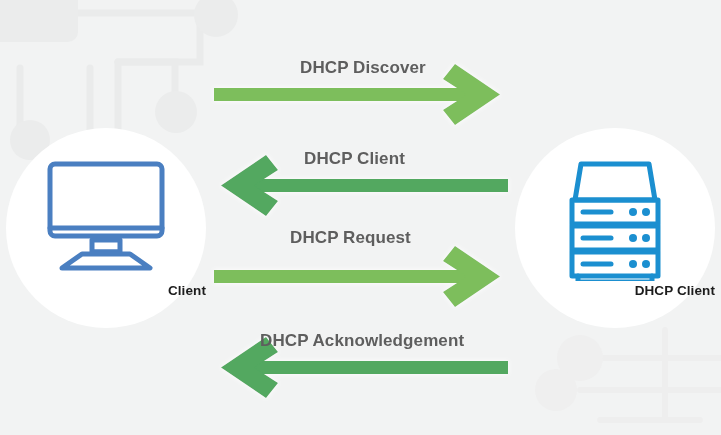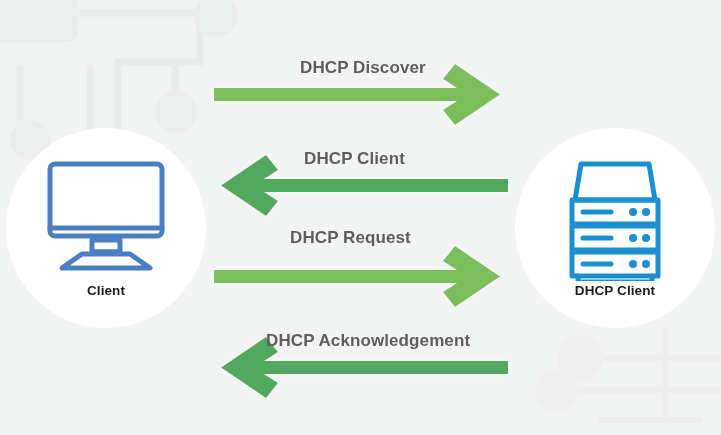--- a/index.html
+++ b/index.html
@@ -43,41 +43,41 @@
     left: 30px;
     top: 28px;
     width: 140px;
     height: 125px;
   }
   .node-label {
     position: absolute;
     left: 0;
     top: 155px;
     width: 200px;
-    text-align: center;
+    text-align: right;
     font-size: 13.5px;
     font-weight: bold;
     color: #1c1c1c;
     letter-spacing: 0.1px;
   }
   #node-client { left: 6px; top: 128px; }
   #node-server { left: 515px; top: 128px; }
 
   .arrow-label {
     position: absolute;
     font-size: 17px;
     font-weight: bold;
     color: #5e5e5e;
     white-space: nowrap;
     letter-spacing: 0.1px;
   }
   #label-discover { left: 300px; top: 58px; }
   #label-offer    { left: 304px; top: 149px; }
   #label-request  { left: 290px; top: 228px; }
-  #label-ack      { left: 266px; top: 331px; }
+  #label-ack      { left: 260px; top: 331px; }
 </style>
 </head>
 <body>
 
 <div id="stage">
 
   <svg id="bg-pattern" viewBox="0 0 721 435">
     <rect x="0" y="0" width="721" height="435" fill="#f2f3f3"></rect>
     <g stroke="#eaebeb" stroke-width="7" fill="none" stroke-linecap="round">
       <path d="M-30 13 H 200"></path>

